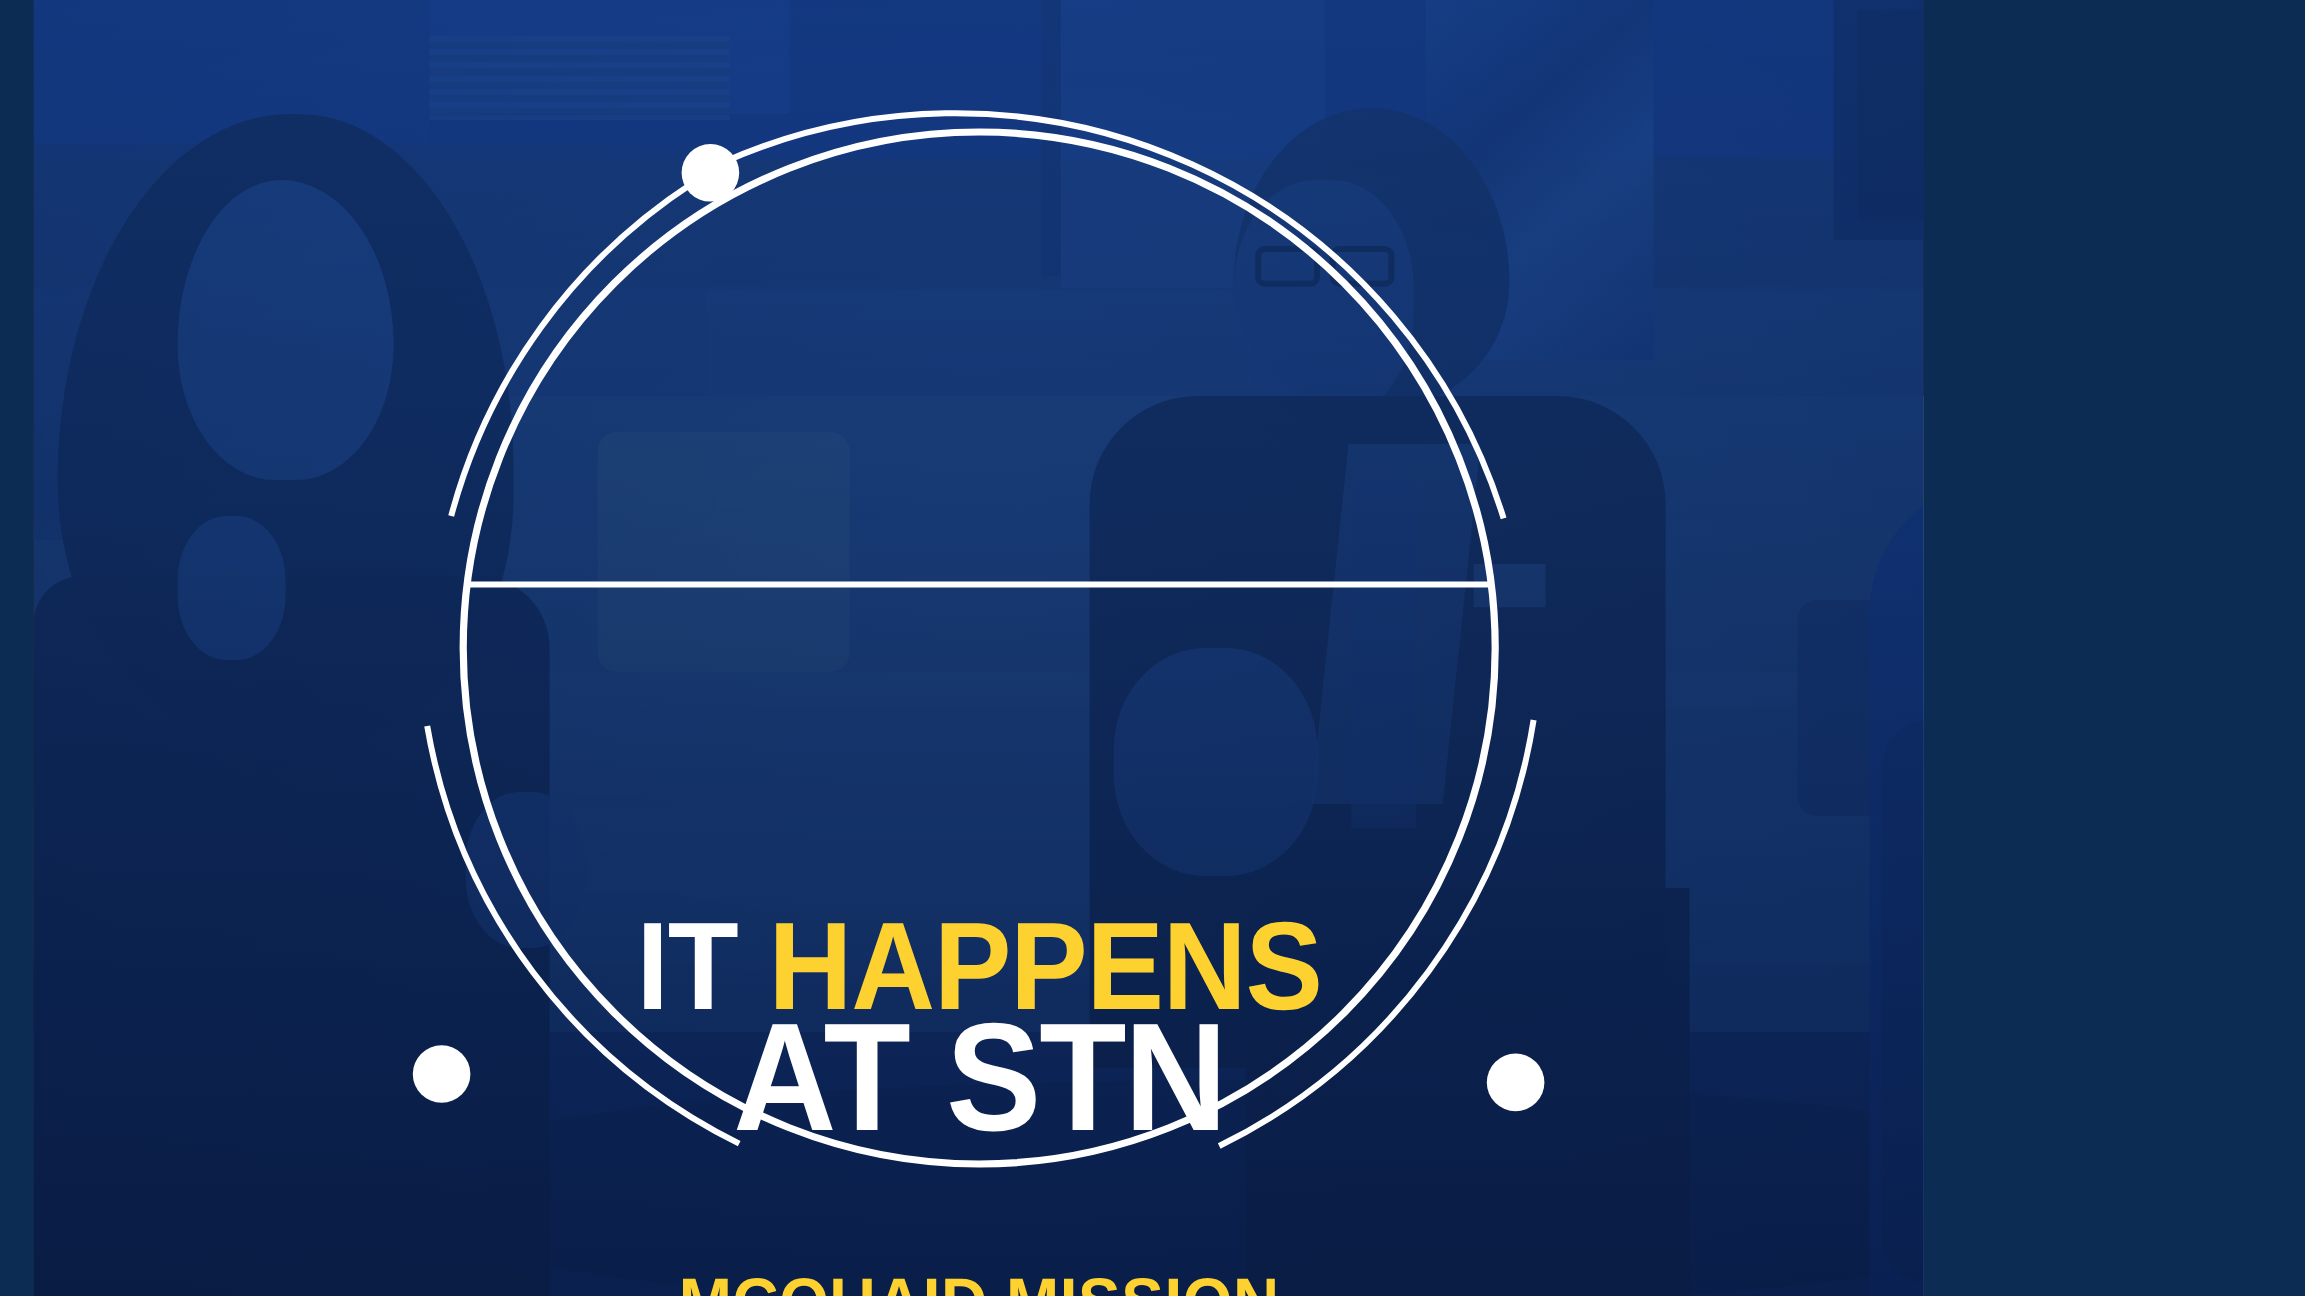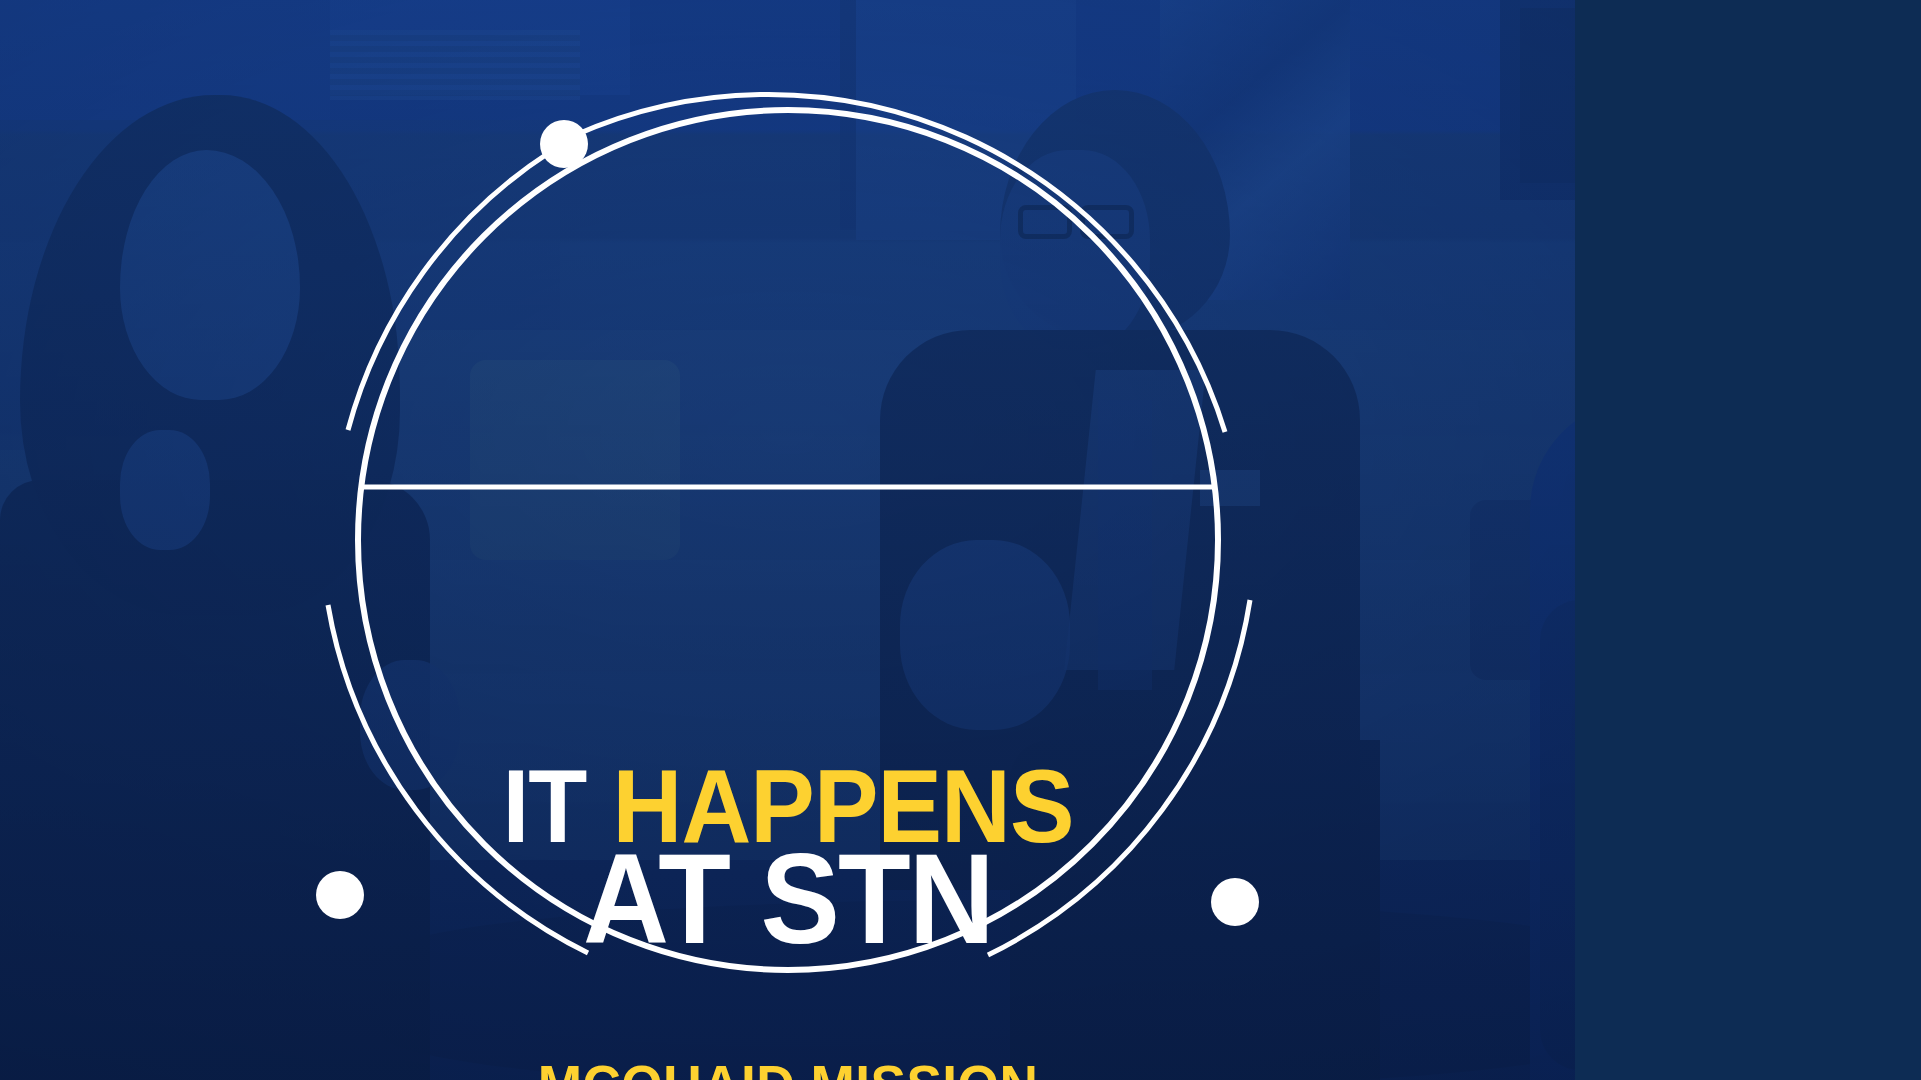--- a/index.html
+++ b/index.html
@@ -5,20 +5,21 @@
   * { margin:0; padding:0; box-sizing:border-box; }
   html,body { background:#0d2c54; }
 
   .stage{
     position:relative;
     width:1575px;
     height:1080px;
     overflow:hidden;
     font-family:"Liberation Sans", sans-serif;
     background:#0f172a;
+    margin-left:28px;
   }
 
   
   .photo{ position:absolute; inset:0; overflow:hidden; }
 
   .room-bg{
     position:absolute; inset:0;
     background:
       linear-gradient(180deg,#2f5ea8 0%,#2f5ea8 12%,#3d5f8d 12.5%,#3d5f8d 22%,
                       #4a6f99 22.5%,#4a6f99 40%,#5c7d9e 40.5%,#5c7d9e 52%,

